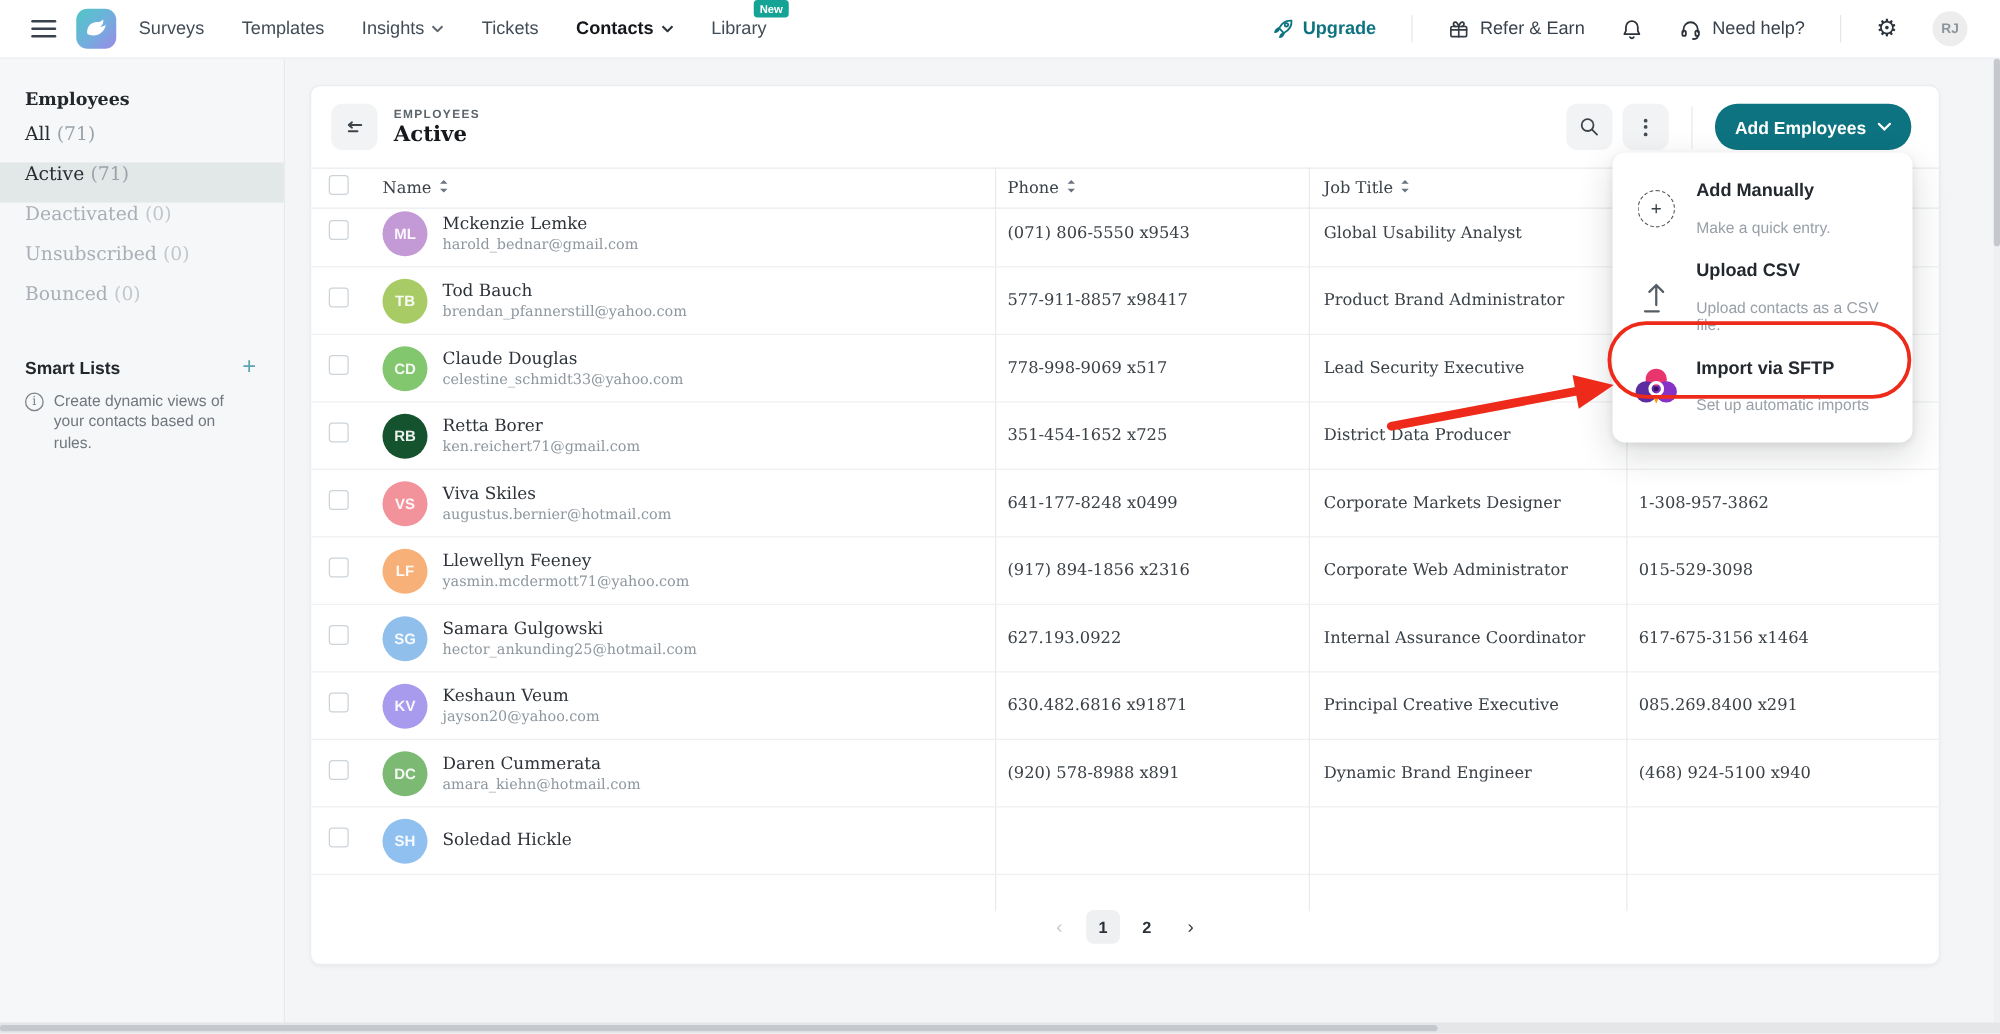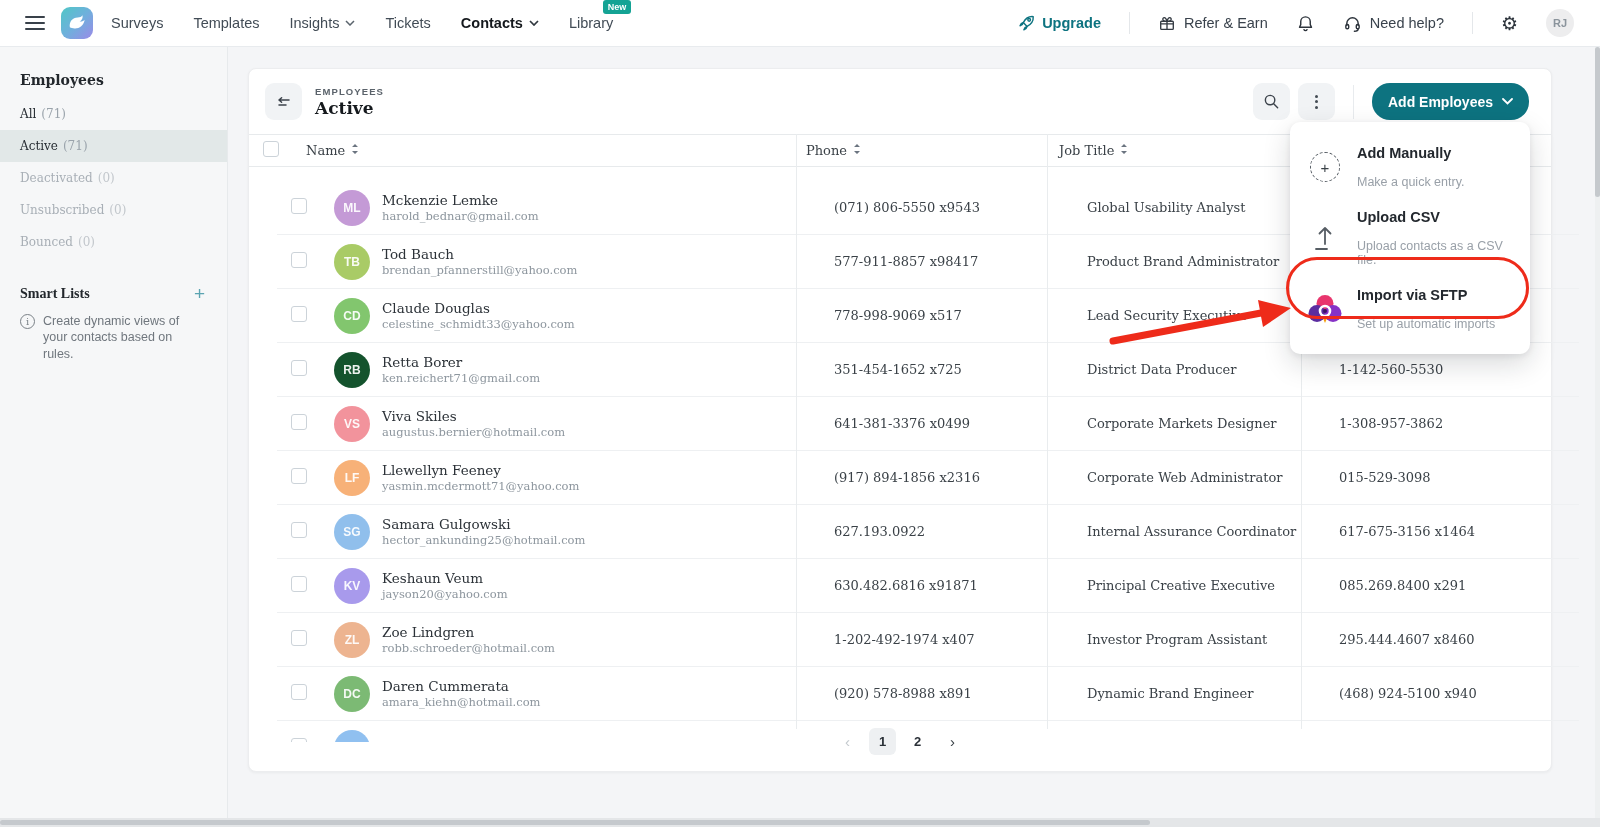--- a/index.html
+++ b/index.html
@@ -24,28 +24,28 @@
   .tb-divider { width:1px; height:22px; background:#e4e7ea; }
   .tb-link { font-size:14.5px; color:#39424c; display:flex; gap:8px; align-items:center; cursor:pointer; }
   .icon-btn { cursor:pointer; display:flex; align-items:center; }
   .gear { font-size:19px; color:#2c333b; line-height:1; }
   .avatar-rj { width:28px; height:28px; border-radius:50%; background:#ededee; color:#8b949c; font-size:11px; font-weight:700;
                display:flex; align-items:center; justify-content:center; }
 
   
   .sidebar { position:absolute; left:0; top:47px; width:228px; height:780px; background:#f6f7f8; border-right:1px solid #e7eaec; }
   .sb-heading { font-family:"DejaVu Serif", serif; font-weight:700; font-size:14px; color:#22272c; padding:25px 0 10px 20px; }
-  .sb-item { height:32px; display:flex; align-items:center; padding-left:20px; font-family:"DejaVu Serif", serif;
-             font-size:12px; color:#272d33; cursor:pointer; gap:5px; }
+  .sb-item { height:32px; display:flex; padding-left:20px; font-family:"DejaVu Serif", serif;
+             font-size:15px; color:#272d33; cursor:pointer; gap:5px; }
   .sb-item .cnt { color:#9aa3ab; }
   .sb-item.selected { background:#e2e8e8; }
   .sb-item.disabled { color:#a8afb6; }
   .sb-item.disabled .cnt { color:#c2c7cc; }
   .sb-smart { display:flex; align-items:center; justify-content:space-between; padding:26px 22px 8px 20px; }
-  .sb-smart .t { font-family:Liberation Serif, serif; font-weight:700; font-size:14px; color:#22272c; }
+  .sb-smart .t { font-family:Liberation Sans, sans-serif; font-weight:700; font-size:14px; color:#22272c; }
   .plus { color:#5ba4b1; font-size:19px; font-weight:400; cursor:pointer; line-height:1; }
   .sb-info { display:flex; gap:8px; padding:2px 24px 0 20px; }
   .info-i { flex:0 0 15px; width:15px; height:15px; border:1.2px solid #7a8187; border-radius:50%; color:#7a8187;
             font-size:10px; font-family:"DejaVu Serif", serif; display:flex; align-items:center; justify-content:center; margin-top:1px; }
   .sb-info .txt { font-size:12.5px; color:#70777e; line-height:1.3; }
 
   
   .card { position:absolute; left:248px; top:68px; width:1304px; height:704px; background:#fff; border-radius:8px;
           border:1px solid #ecedef; box-shadow:0 1px 3px rgba(25,30,36,.05); }
   .card-header { position:absolute; left:0; top:0; width:100%; height:65px; display:flex; align-items:center; padding:0 22px 0 16px; }
@@ -60,21 +60,21 @@
   .kebab { display:flex; flex-direction:column; gap:2.5px; }
   .kebab i { width:3px; height:3px; background:#444c54; border-radius:50%; }
 
   
   .thead { position:absolute; left:0; top:65px; width:100%; height:33px; border-top:1px solid #e7eaec; border-bottom:1px solid #e7eaec;
            display:grid; grid-template-columns:43px 504px 251px 254px 1fr; align-items:center; }
   .th { font-family:"DejaVu Serif", serif; font-size:13px; color:#3a4147; display:flex; align-items:flex-start; gap:6px; cursor:pointer; }
   .th.c1 { padding-left:14px; } .th.c2 { padding-left:10px; } .th.c3 { padding-left:12px; }
   .cbx { width:16px; height:16px; border:1.4px solid #ccd3d9; border-radius:3px; background:#fff; display:inline-block; cursor:pointer; }
   .thead .cbx { margin-left:14px; }
-  .tbody { position:absolute; left:0; top:112px; width:100%; height:561px; overflow:hidden;margin-left:28px; }
+  .tbody { position:absolute; left:0; top:91px; width:100%; height:561px; overflow:hidden; }
   .trow { height:54px; display:grid; grid-template-columns:43px 504px 251px 254px 1fr; align-items:center; border-bottom:1px solid #eef0f2; }
   .trow .cbx { margin-left:14px; }
   .name-cell { display:flex; align-items:center; gap:12px; padding-left:14px; }
   .avatar { width:36px; height:36px; border-radius:50%; color:rgba(255,255,255,.92); font-size:12px; font-weight:700;
             display:flex; align-items:center; justify-content:center; flex:0 0 36px; }
   .nm .n { font-family:"DejaVu Serif", serif; font-size:13.5px; color:#2c3238; }
   .nm .e { font-family:"DejaVu Serif", serif; font-size:11.5px; color:#8d969e; margin-top:1px; }
   .cell { font-family:"DejaVu Serif", serif; font-size:13px; color:#3a4147; }
   .cell.p1 { padding-left:10px; } .cell.p2 { padding-left:12px; } .cell.p3 { padding-left:10px; }
   .vline { position:absolute; top:65px; width:1px; height:595px; background:#e9ecee; }
@@ -339,21 +339,21 @@
       </div>
       <div class="trow">
         <span><span class="cbx"></span></span>
         <div class="name-cell">
           <span class="avatar" style="background: rgb(242, 147, 156);">VS</span>
           <div class="nm">
             <div class="n">Viva Skiles</div>
             <div class="e">augustus.bernier@hotmail.com</div>
           </div>
         </div>
-        <div class="cell p1">641-381-3376 x0499</div>
+        <div class="cell p1">641-177-8248 x0499</div>
         <div class="cell p2">Corporate Markets Designer</div>
         <div class="cell p3">1-308-957-3862</div>
       </div>
       <div class="trow">
         <span><span class="cbx"></span></span>
         <div class="name-cell">
           <span class="avatar" style="background: rgb(247, 177, 120);">LF</span>
           <div class="nm">
             <div class="n">Llewellyn Feeney</div>
             <div class="e">yasmin.mcdermott71@yahoo.com</div>
@@ -381,33 +381,20 @@
         <div class="name-cell">
           <span class="avatar" style="background: rgb(168, 154, 236);">KV</span>
           <div class="nm">
             <div class="n">Keshaun Veum</div>
             <div class="e">jayson20@yahoo.com</div>
           </div>
         </div>
         <div class="cell p1">630.482.6816 x91871</div>
         <div class="cell p2">Principal Creative Executive</div>
         <div class="cell p3">085.269.8400 x291</div>
-      </div>
-      <div class="trow">
-        <span><span class="cbx"></span></span>
-        <div class="name-cell">
-          <span class="avatar" style="background: rgb(237, 180, 144);">ZL</span>
-          <div class="nm">
-            <div class="n">Zoe Lindgren</div>
-            <div class="e">robb.schroeder@hotmail.com</div>
-          </div>
-        </div>
-        <div class="cell p1">1-202-492-1974 x407</div>
-        <div class="cell p2">Investor Program Assistant</div>
-        <div class="cell p3">295.444.4607 x8460</div>
       </div>
       <div class="trow">
         <span><span class="cbx"></span></span>
         <div class="name-cell">
           <span class="avatar" style="background: rgb(124, 186, 116);">DC</span>
           <div class="nm">
             <div class="n">Daren Cummerata</div>
             <div class="e">amara_kiehn@hotmail.com</div>
           </div>
         </div>

